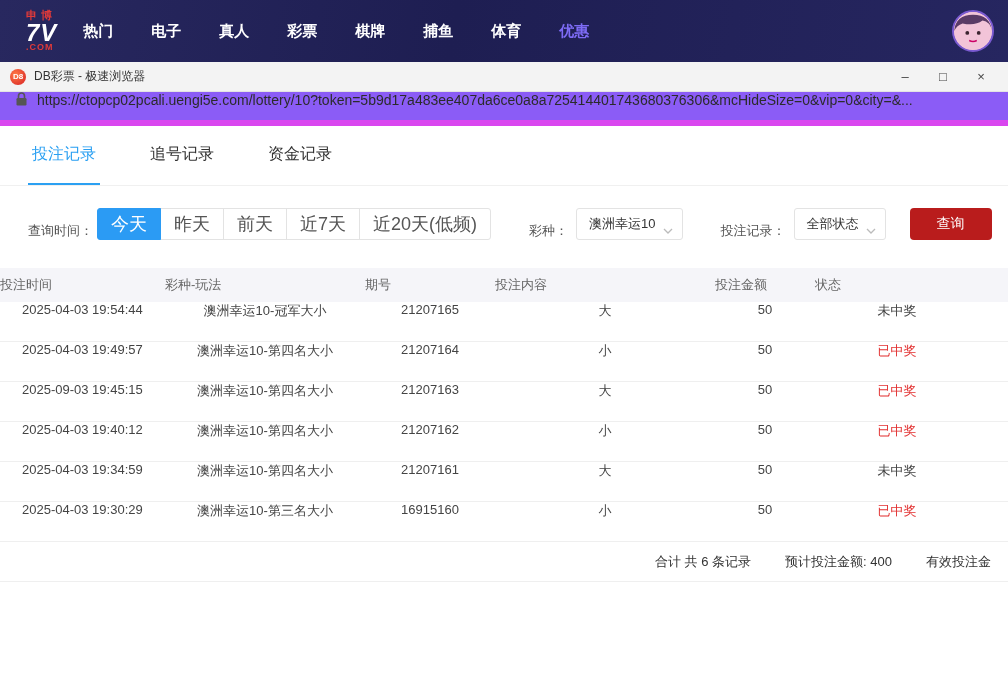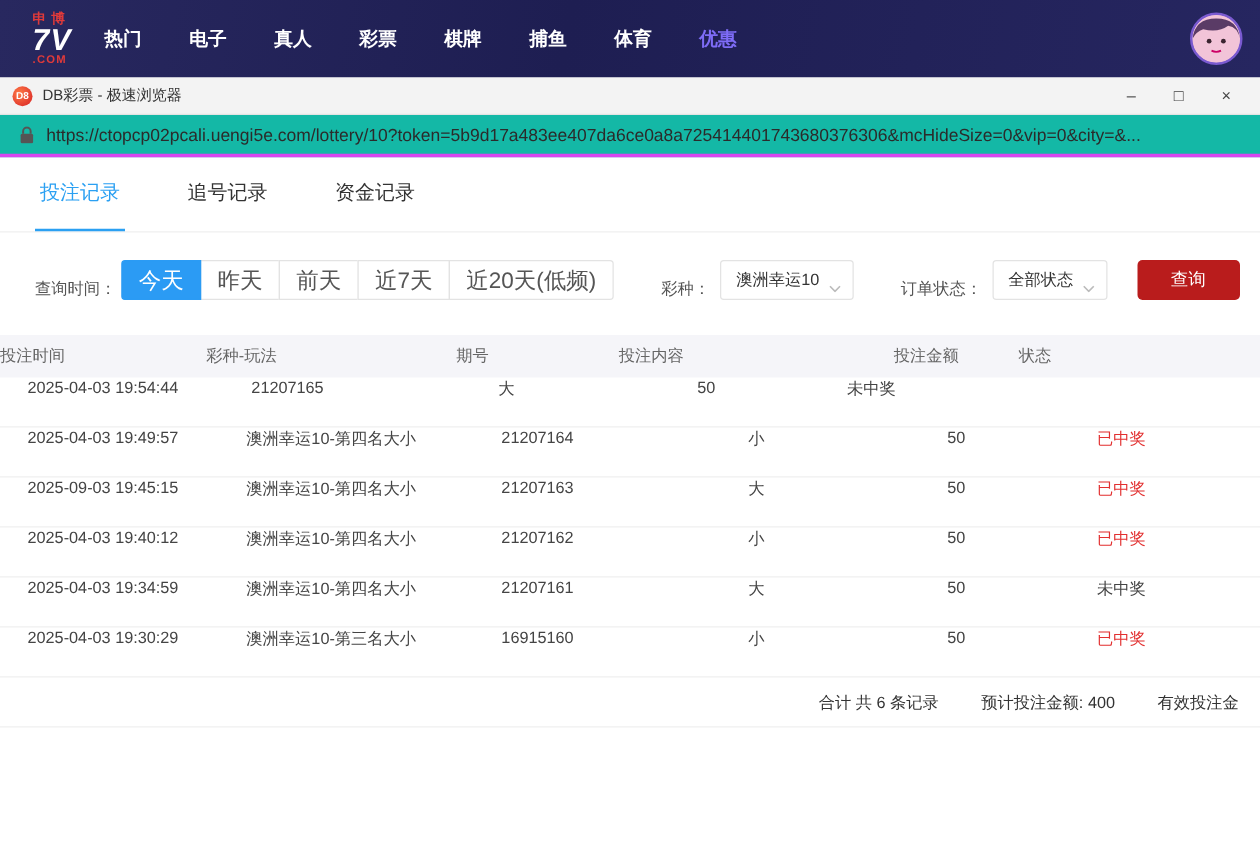--- a/index.html
+++ b/index.html
@@ -25,22 +25,22 @@
   .favicon { width:16px; height:16px; border-radius:50%;
     background:radial-gradient(circle at 35% 35%, #ff7a45, #e23a2e 70%);
     color:#fff; font-size:8px; font-weight:bold; display:flex; align-items:center; justify-content:center;
     margin-right:8px; }
   .title-text { font-size:12px; color:#333; }
   .win-controls { margin-left:auto; display:flex; }
   .win-btn { width:38px; height:30px; display:flex; align-items:center; justify-content:center;
     font-size:13px; color:#444; cursor:pointer; }
 
   
-  .addressbar { height:34px; background:#14b8a6; border-bottom:3px solid #d946ef;
-    display:flex; align-items:center; padding:0 10px 0 16px; }
+  .addressbar { height:34px; background:#8b5cf6; border-bottom:6px solid #d946ef;
+    display:flex; padding:0 10px 0 16px; }
   .lock-icon { margin-right:10px; display:flex; }
   .url-text { font-size:14px; color:#2b2b2b; white-space:nowrap; overflow:hidden; width:970px; }
 
   
   .content { background:#fff; height:565px; position:relative; }
 
   .tabs { display:flex; gap:46px; padding-left:28px; border-bottom:1px solid #f0f0f0; height:60px; }
   .tab { font-size:16px; color:#333; padding:18px 4px 0; cursor:pointer; height:100%; }
   .tab.active { color:#2ba0f2; border-bottom:2px solid #2ba0f2; }
 
@@ -146,21 +146,21 @@
     <span class="flabel sel-label">彩种：</span>
     <div class="select">
       <span>澳洲幸运10</span>
       <span class="chev">
         <svg width="10" height="6" viewBox="0 0 10 6">
             <path d="M1 1 L5 5 L9 1" stroke="#bbb" stroke-width="1.3" fill="none"></path>
           </svg>
       </span>
     </div>
 
-    <span class="flabel sel-label">订单状态：</span>
+    <span class="flabel sel-label">投注记录：</span>
     <div class="select">
       <span>全部状态</span>
       <span class="chev">
         <svg width="10" height="6" viewBox="0 0 10 6">
             <path d="M1 1 L5 5 L9 1" stroke="#bbb" stroke-width="1.3" fill="none"></path>
           </svg>
       </span>
     </div>
 
     <button class="query-btn">查询</button>
@@ -171,20 +171,21 @@
       <div class="cell c1">投注时间</div>
       <div class="cell c2">彩种-玩法</div>
       <div class="cell c3">期号</div>
       <div class="cell c4">投注内容</div>
       <div class="cell c5">投注金额</div>
       <div class="cell c6">状态</div>
     </div>
 
     <div class="trow">
       <div class="cell c1">2025-04-03 19:54:44</div>
+      <div class="cell c2">澳洲幸运10-冠军大小</div>
       <div class="cell c3">21207165</div>
       <div class="cell c4">大</div>
       <div class="cell c5">50</div>
       <div class="cell c6">未中奖</div>
     </div>
     <div class="trow">
       <div class="cell c1">2025-04-03 19:49:57</div>
       <div class="cell c2">澳洲幸运10-第四名大小</div>
       <div class="cell c3">21207164</div>
       <div class="cell c4">小</div>

